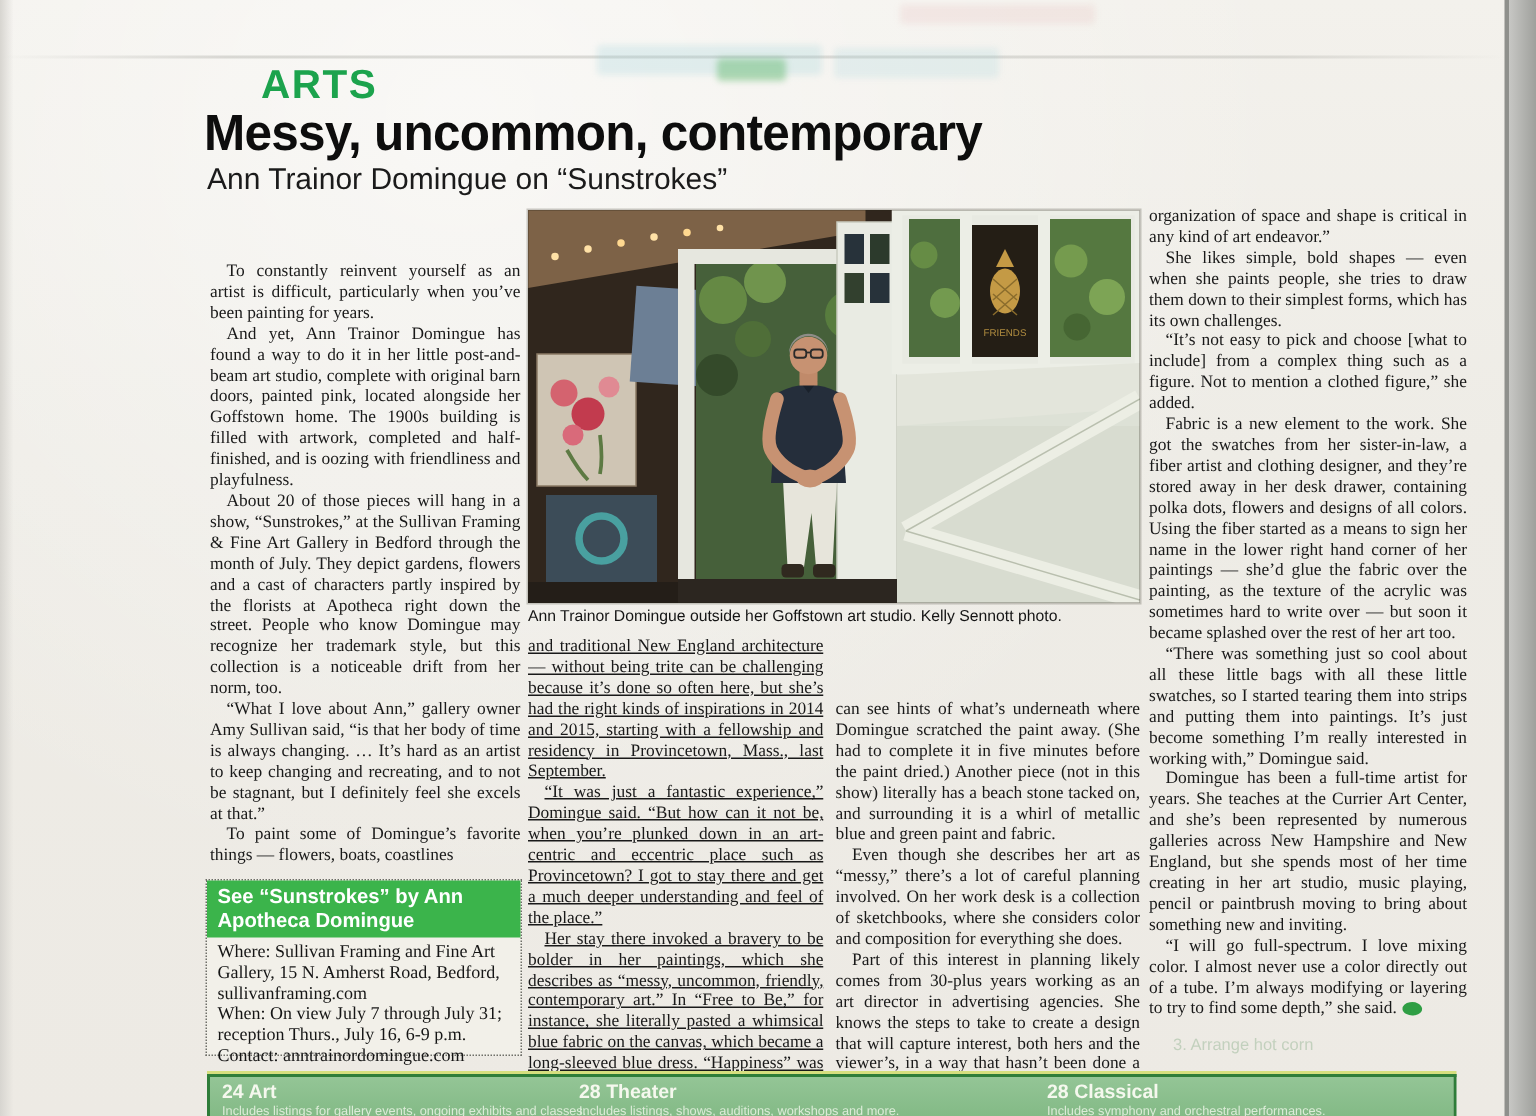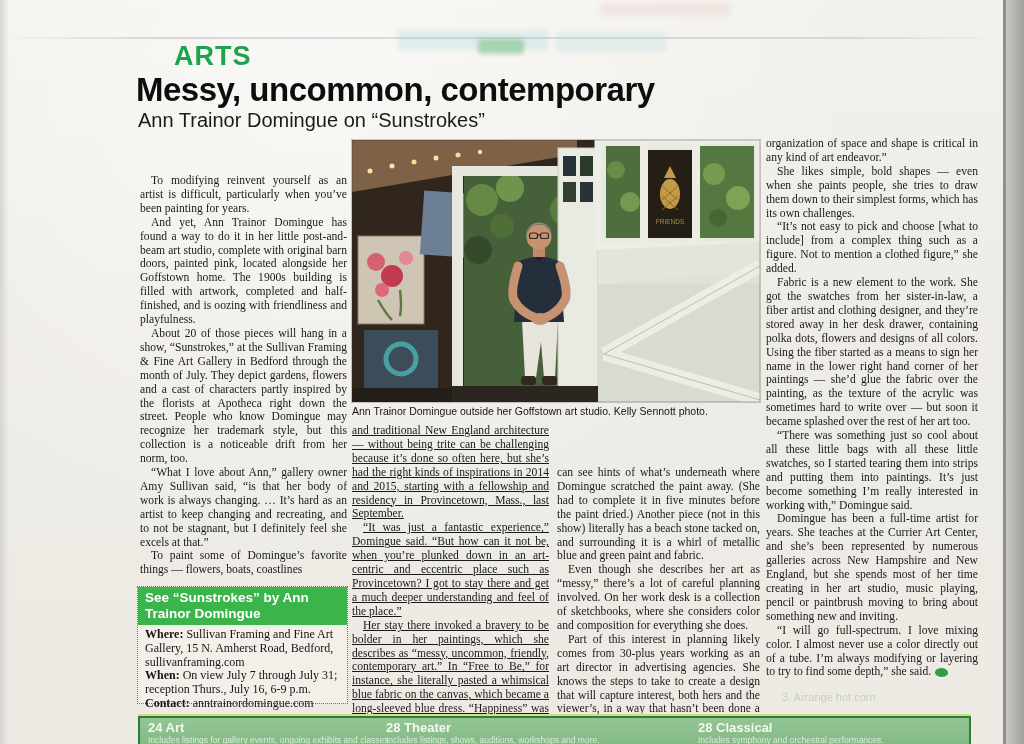--- a/index.html
+++ b/index.html
@@ -54,21 +54,21 @@
     box-shadow:0 0 0 1px rgba(60,55,45,.25);}
   .caption{position:absolute;left:352px;top:405px;width:408px;
     font:400 10.5px/13px "Liberation Sans",sans-serif;color:#141414;}
 
   .infobox{position:absolute;left:137px;top:586px;width:211px;height:118px;
     border:1.5px dotted #6e6e68;background:#f2f0e9;box-sizing:border-box;}
   .infobox-header{background:#3bb44b;color:#fff;padding:3px 7px 4px;
     font:700 13.5px/15.5px "Liberation Sans",sans-serif;}
   .infobox-body{padding:3px 7px;font:400 12px/13.8px "Liberation Serif",serif;color:#151515;}
   .infobox-body p{margin:0;}
-  .infobox-body b{font-weight:700;}
+  .infobox-body b{font-weight:400;}
 
   .footer-bar{position:absolute;left:138px;top:716px;width:833px;height:28px;
     background:linear-gradient(180deg,#94c596,#83ba86);
     border:2px solid #2e7d39;border-bottom:none;box-sizing:border-box;overflow:hidden;
     box-shadow:0 -2px 0 #d5de7e;}
   .footer-item{position:absolute;top:2px;}
   .footer-item .ft-title{font:700 13px/15px "Liberation Sans",sans-serif;color:#f5f8ee;}
   .footer-item .ft-desc{font:400 8.5px/10px "Liberation Sans",sans-serif;color:#dcecd8;}
   #ft0{left:8px;} #ft1{left:246px;} #ft2{left:558px;}
 
@@ -87,24 +87,24 @@
   <div class="ghost ghost-green"></div>
   <div class="ghost ghost-pink"></div>
   <div class="ghost-text">3. Arrange hot corn</div>
 
   <div class="section-label">ARTS</div>
   <h1 class="headline">Messy, uncommon, contemporary</h1>
   <h2 class="subhead">Ann Trainor Domingue on “Sunstrokes”</h2>
 
 
   <div id="col1" class="col">
-      <p>To modifying reinvent yourself as an artist is difficult, particularly when you’ve been painting for years.</p>
+      <p>To constantly reinvent yourself as an artist is difficult, particularly when you’ve been painting for years.</p>
       <p>And yet, Ann Trainor Domingue has found a way to do it in her little post-and-beam art studio, complete with original barn doors, painted pink, located alongside her Goffstown home. The 1900s building is filled with artwork, completed and half-finished, and is oozing with friendliness and playfulness.</p>
       <p>About 20 of those pieces will hang in a show, “Sunstrokes,” at the Sullivan Framing &amp; Fine Art Gallery in Bedford through the month of July. They depict gardens, flowers and a cast of characters partly inspired by the florists at Apotheca right down the street. People who know Domingue may recognize her trademark style, but this collection is a noticeable drift from her norm, too.</p>
-      <p>“What I love about Ann,” gallery owner Amy Sullivan said, “is that her body of work is always changing. … It’s hard as an artist to keep changing and recreating, and to not be stagnant, but I definitely feel she excels at that.”</p>
+      <p>“What I love about Ann,” gallery owner Amy Sullivan said, “is that her body of time is always changing. … It’s hard as an artist to keep changing and recreating, and to not be stagnant, but I definitely feel she excels at that.”</p>
       <p>To paint some of Domingue’s favorite things — flowers, boats, coastlines</p>
     </div>
   <div id="col2" class="col cont">
       <p>and traditional New England architecture — without being trite can be challenging because it’s done so often here, but she’s had the right kinds of inspirations in 2014 and 2015, starting with a fellowship and residency in Provincetown, Mass., last September.</p>
       <p>“It was just a fantastic experience,” Domingue said. “But how can it not be, when you’re plunked down in an art-centric and eccentric place such as Provincetown? I got to stay there and get a much deeper understanding and feel of the place.”</p>
       <p>Her stay there invoked a bravery to be bolder in her paintings, which she describes as “messy, uncommon, friendly, contemporary art.” In “Free to Be,” for instance, she literally pasted a whimsical blue fabric on the canvas, which became a long-sleeved blue dress. “Happiness” was painted entirely on top of a swatch of fabric, but you</p>
     </div>
   <div id="col3" class="col cont">
       <p>can see hints of what’s underneath where Domingue scratched the paint away. (She had to complete it in five minutes before the paint dried.) Another piece (not in this show) literally has a beach stone tacked on, and surrounding it is a whirl of metallic blue and green paint and fabric.</p>
       <p>Even though she describes her art as “messy,” there’s a lot of careful planning involved. On her work desk is a collection of sketchbooks, where she considers color and composition for everything she does.</p>
@@ -211,21 +211,21 @@
       <path d="M174,96 a13,13 0 0 1 26,-1 q-2,-10 -13,-11 q-11,1 -13,12 z" fill="#8e8d88"></path>
       <rect x="177.5" y="93" width="8" height="5.5" rx="2" fill="none" stroke="#2a2a2a" stroke-width="1.2"></rect>
       <rect x="188.5" y="93" width="8" height="5.5" rx="2" fill="none" stroke="#2a2a2a" stroke-width="1.2"></rect>
       <line x1="185.5" y1="95" x2="188.5" y2="95" stroke="#2a2a2a" stroke-width="1.2"></line>
     </g>
     <rect x="0" y="0" width="408" height="262" fill="none" stroke="rgba(40,35,25,.35)" stroke-width="1"></rect>
   </svg>
   <div class="caption">Ann Trainor Domingue outside her Goffstown art studio. Kelly Sennott photo.</div>
 
   <div class="infobox">
-    <div class="infobox-header">See “Sunstrokes” by Ann Trainor Domingue</div>
+    <div class="infobox-header">See “Sunstrokes” by Ann Apotheca Domingue</div>
     <div class="infobox-body">
       <p><b>Where:</b><span> Sullivan Framing and Fine Art Gallery, 15 N. Amherst Road, Bedford, sullivanframing.com</span></p>
       <p><b>When:</b><span> On view July 7 through July 31; reception Thurs., July 16, 6-9 p.m.</span></p>
       <p><b>Contact:</b><span> anntrainordomingue.com</span></p>
     </div>
   </div>
 
   <div class="footer-bar">
     <div id="ft0" class="footer-item">
       <div class="ft-title"><span>24</span> <span>Art</span></div>

